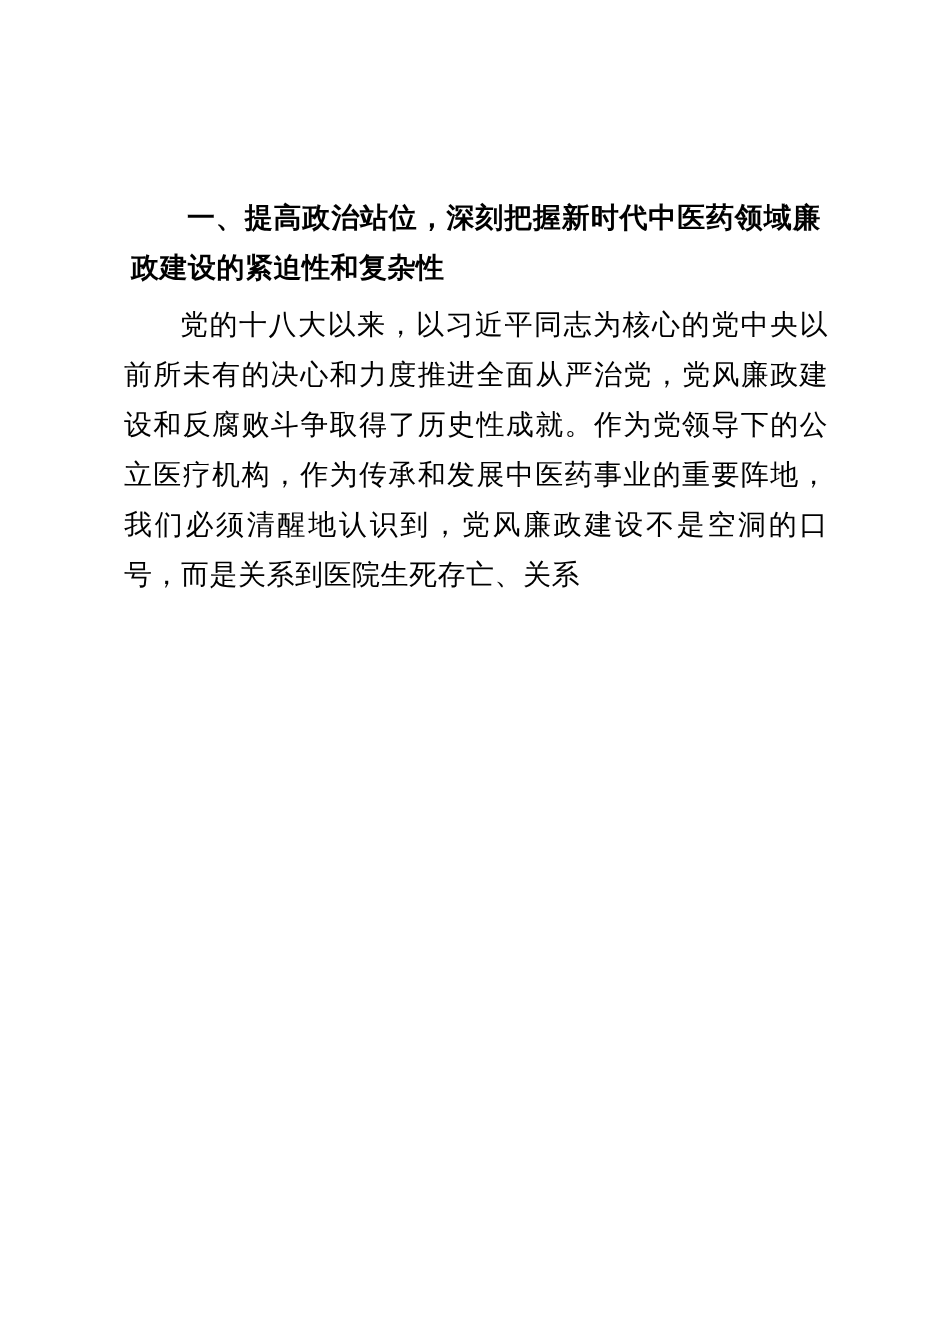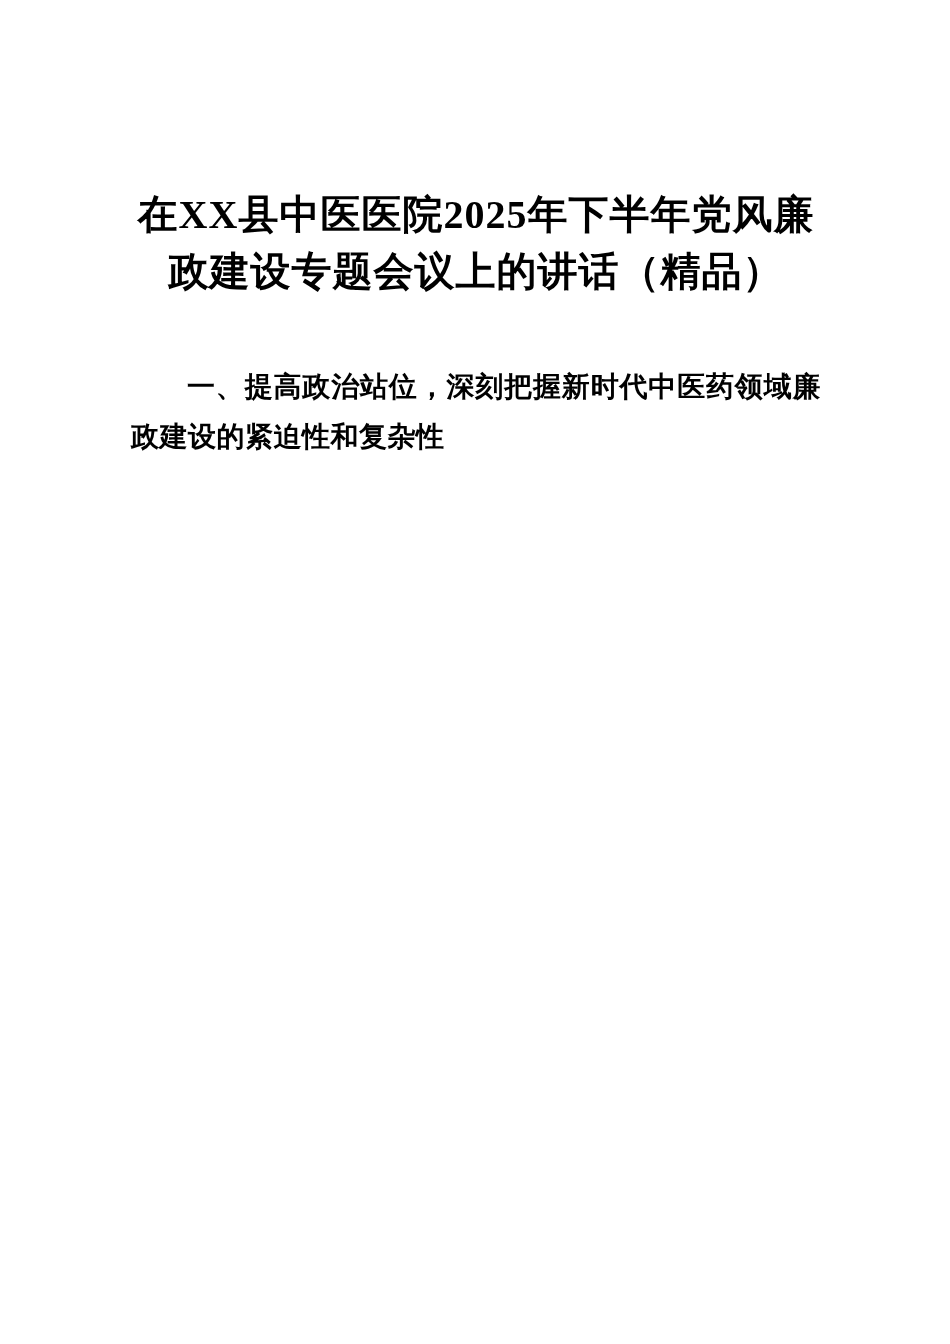--- a/index.html
+++ b/index.html
@@ -52,19 +52,19 @@
     text-align: justify;
     text-indent: 2em;
     word-break: break-all;
     letter-spacing: 0.5px;
   }
 </style>
 </head>
 <body>
 
 <div class="page">
-  <h1 class="doc-title">在XX县中医医院2025年下半年党风廉政建设专题会议上的讲话（精品）</h1>
 
 
 
   <h2 class="section-heading">一、提高政治站位，深刻把握新时代中医药领域廉政建设的紧迫性和复杂性</h2>
 
+  <p class="body-para">党的十八大以来，以习近平同志为核心的党中央以前所未有的决心和力度推进全面从严治党，党风廉政建设和反腐败斗争取得了历史性成就。作为党领导下的公立医疗机构，作为传承和发展中医药事业的重要阵地，我们必须清醒地认识到，党风廉政建设不是空洞的口号，而是关系到医院生死存亡、关系</p>
 </div>
 
 </body></html>

